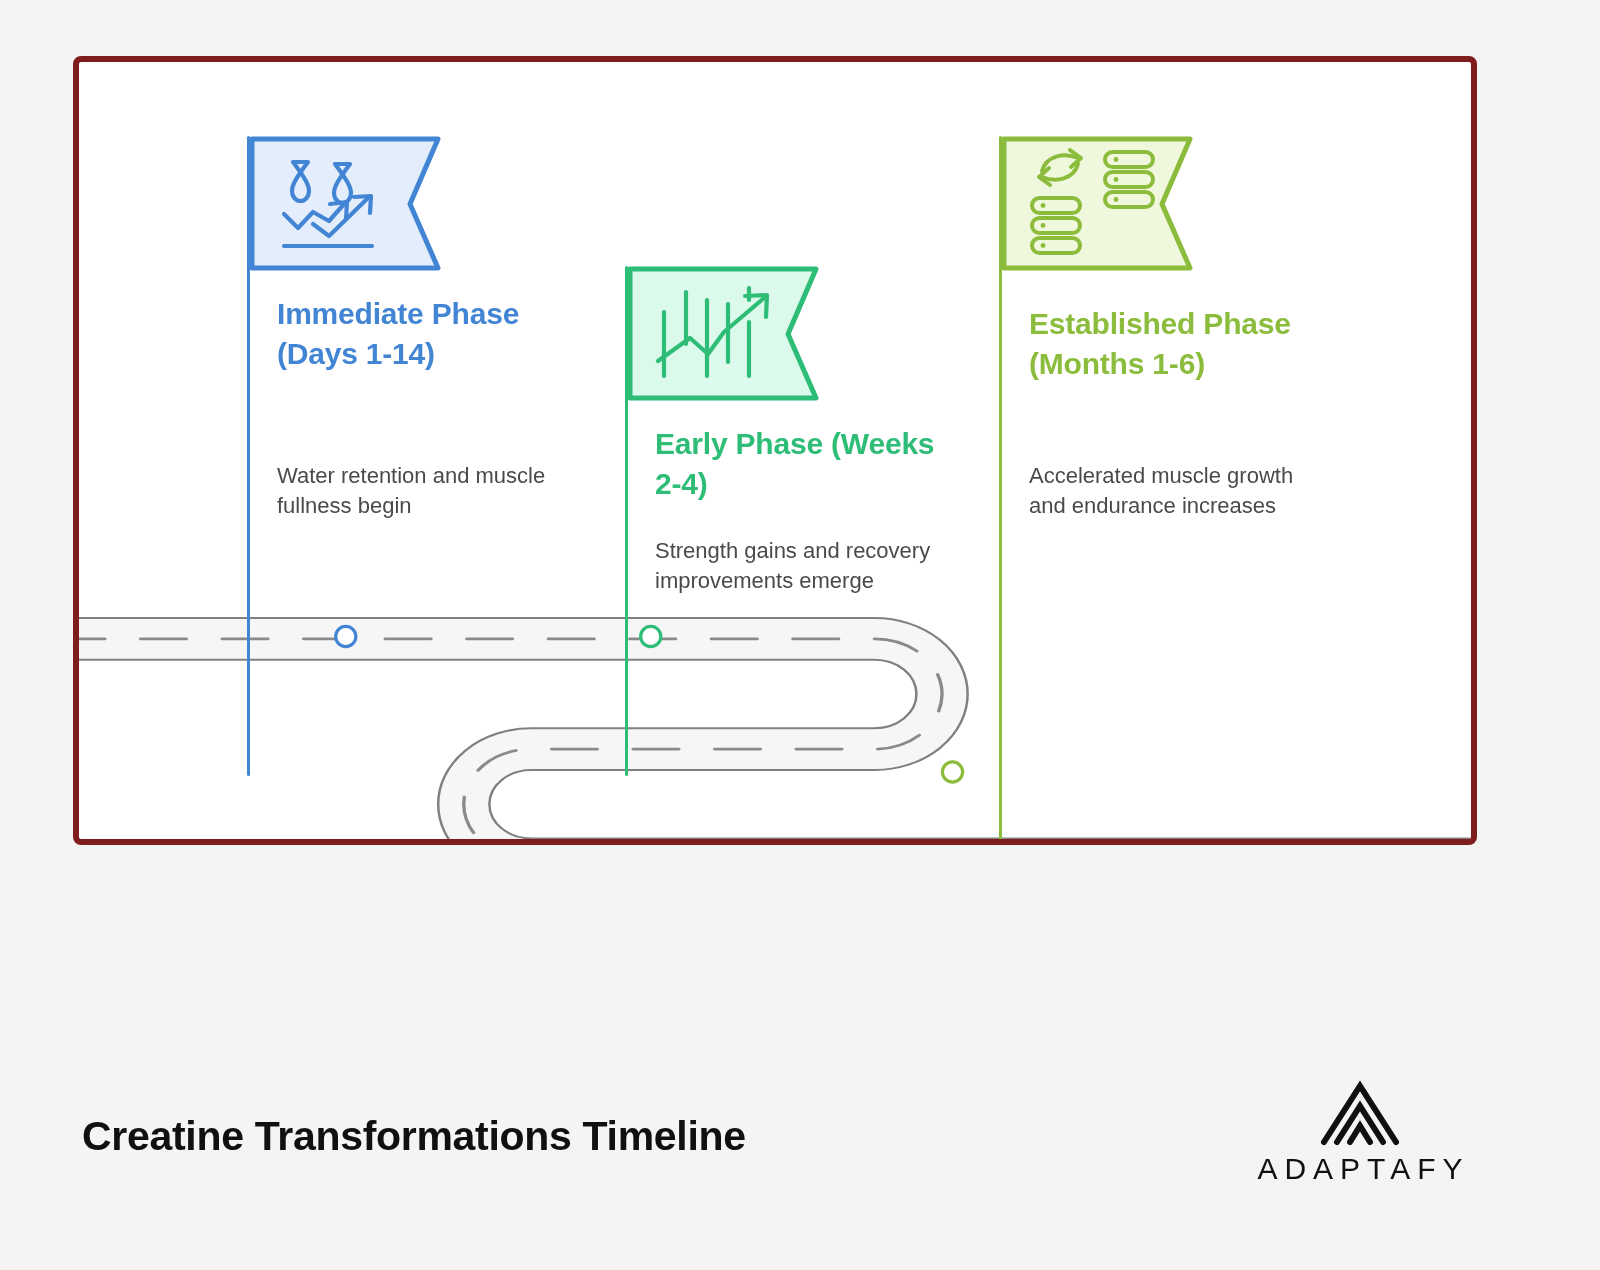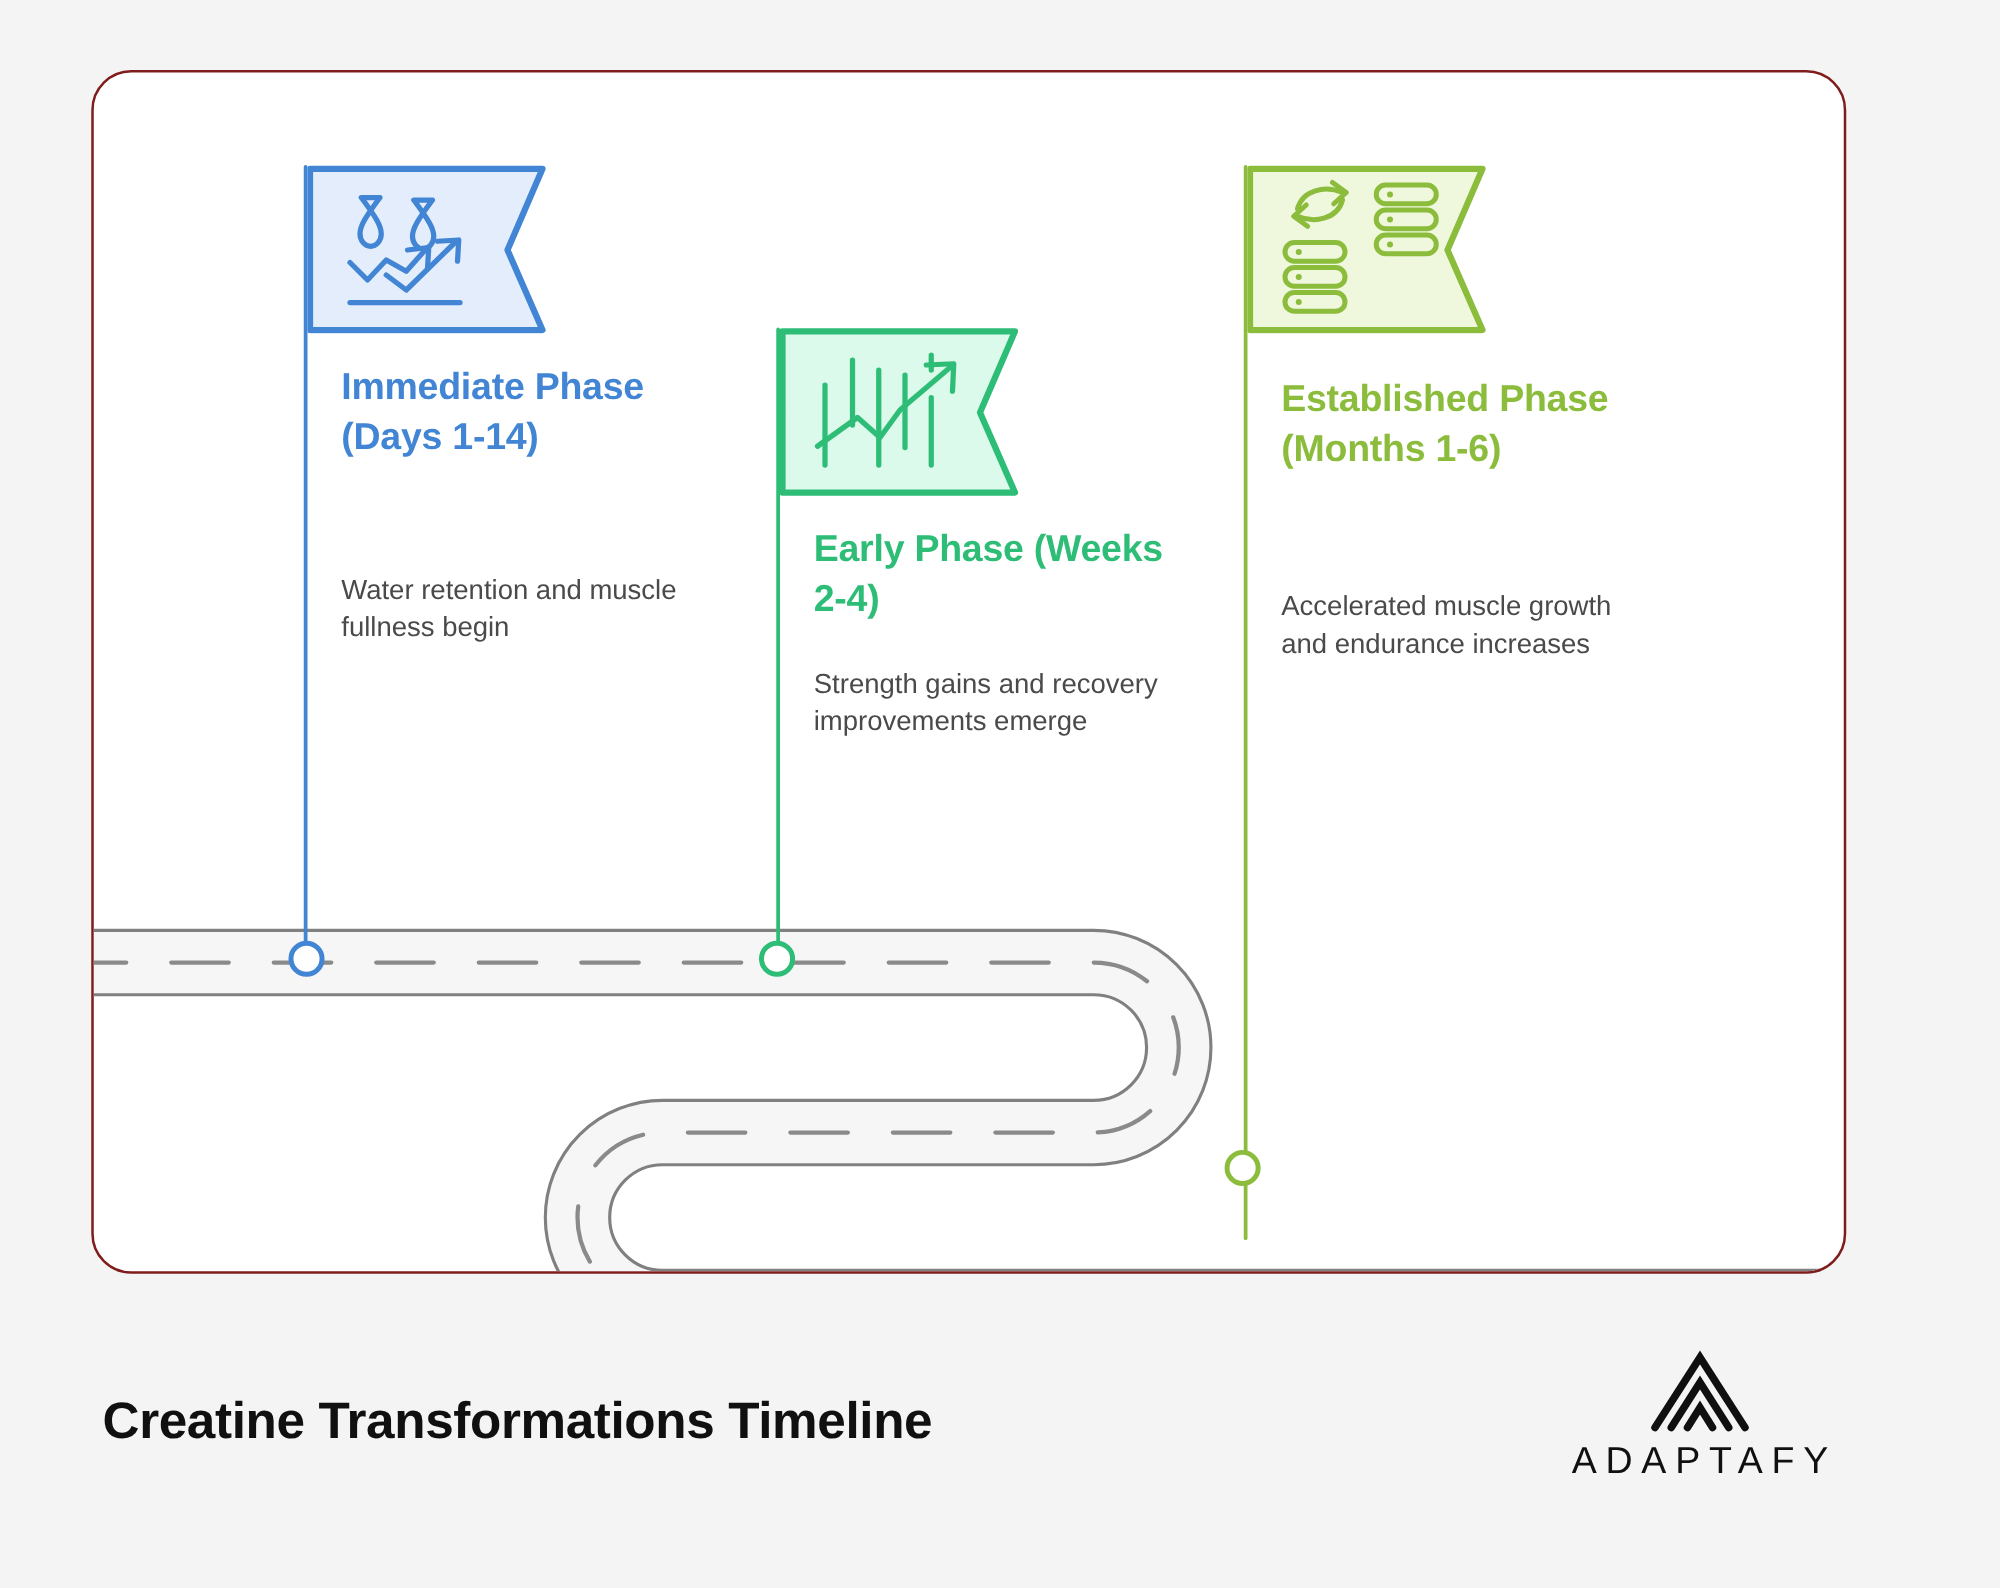--- a/index.html
+++ b/index.html
@@ -17,24 +17,24 @@
     position: relative;
     width: 1600px;
     height: 1270px;
   }
   
   .card {
     position: absolute;
     left: 73px;
     top: 56px;
     width: 1404px;
-    height: 963px;
+    height: 789px;
     background: #ffffff;
-    border: 2px solid #7f1d1d;
-    border-radius: 32px;
+    border: 6px solid #7f1d1d;
+    border-radius: 8px;
     box-sizing: border-box;
     overflow: hidden;
   }
   .card-inner {
     position: absolute;
     inset: 0;
   }
   
   .road-layer {
     position: absolute;
@@ -210,21 +210,21 @@
               <path d="M40 35 C44 20 62 16 76 22"></path>
               <path d="M68 14 L79 22 L69 31"></path>
               <path d="M76 28 C72 43 54 47 40 41"></path>
               <path d="M48 49 L37 41 L47 32"></path>
             </g>
           </svg>
         </div>
 
         <div class="ms-title" style="top:168px; color:#8cbc3c;">Established Phase (Months 1-6)</div>
 
-        <div class="ms-desc" style="top:338px;">Accelerated muscle growth and endurance increases</div>
+        <div class="ms-desc" style="top:325px;">Accelerated muscle growth and endurance increases</div>
       </div>
 
       <svg class="road-layer" viewBox="0 0 1404 963">
         <circle cx="170" cy="712" r="12.5" fill="#ffffff" stroke="#4285d4" stroke-width="4"></circle>
         <circle cx="548" cy="712" r="12.5" fill="#ffffff" stroke="#2ebd77" stroke-width="4"></circle>
         <circle cx="922" cy="880" r="12.5" fill="#ffffff" stroke="#8cbc3c" stroke-width="4"></circle>
       </svg>
 
     </div>
   </div>

